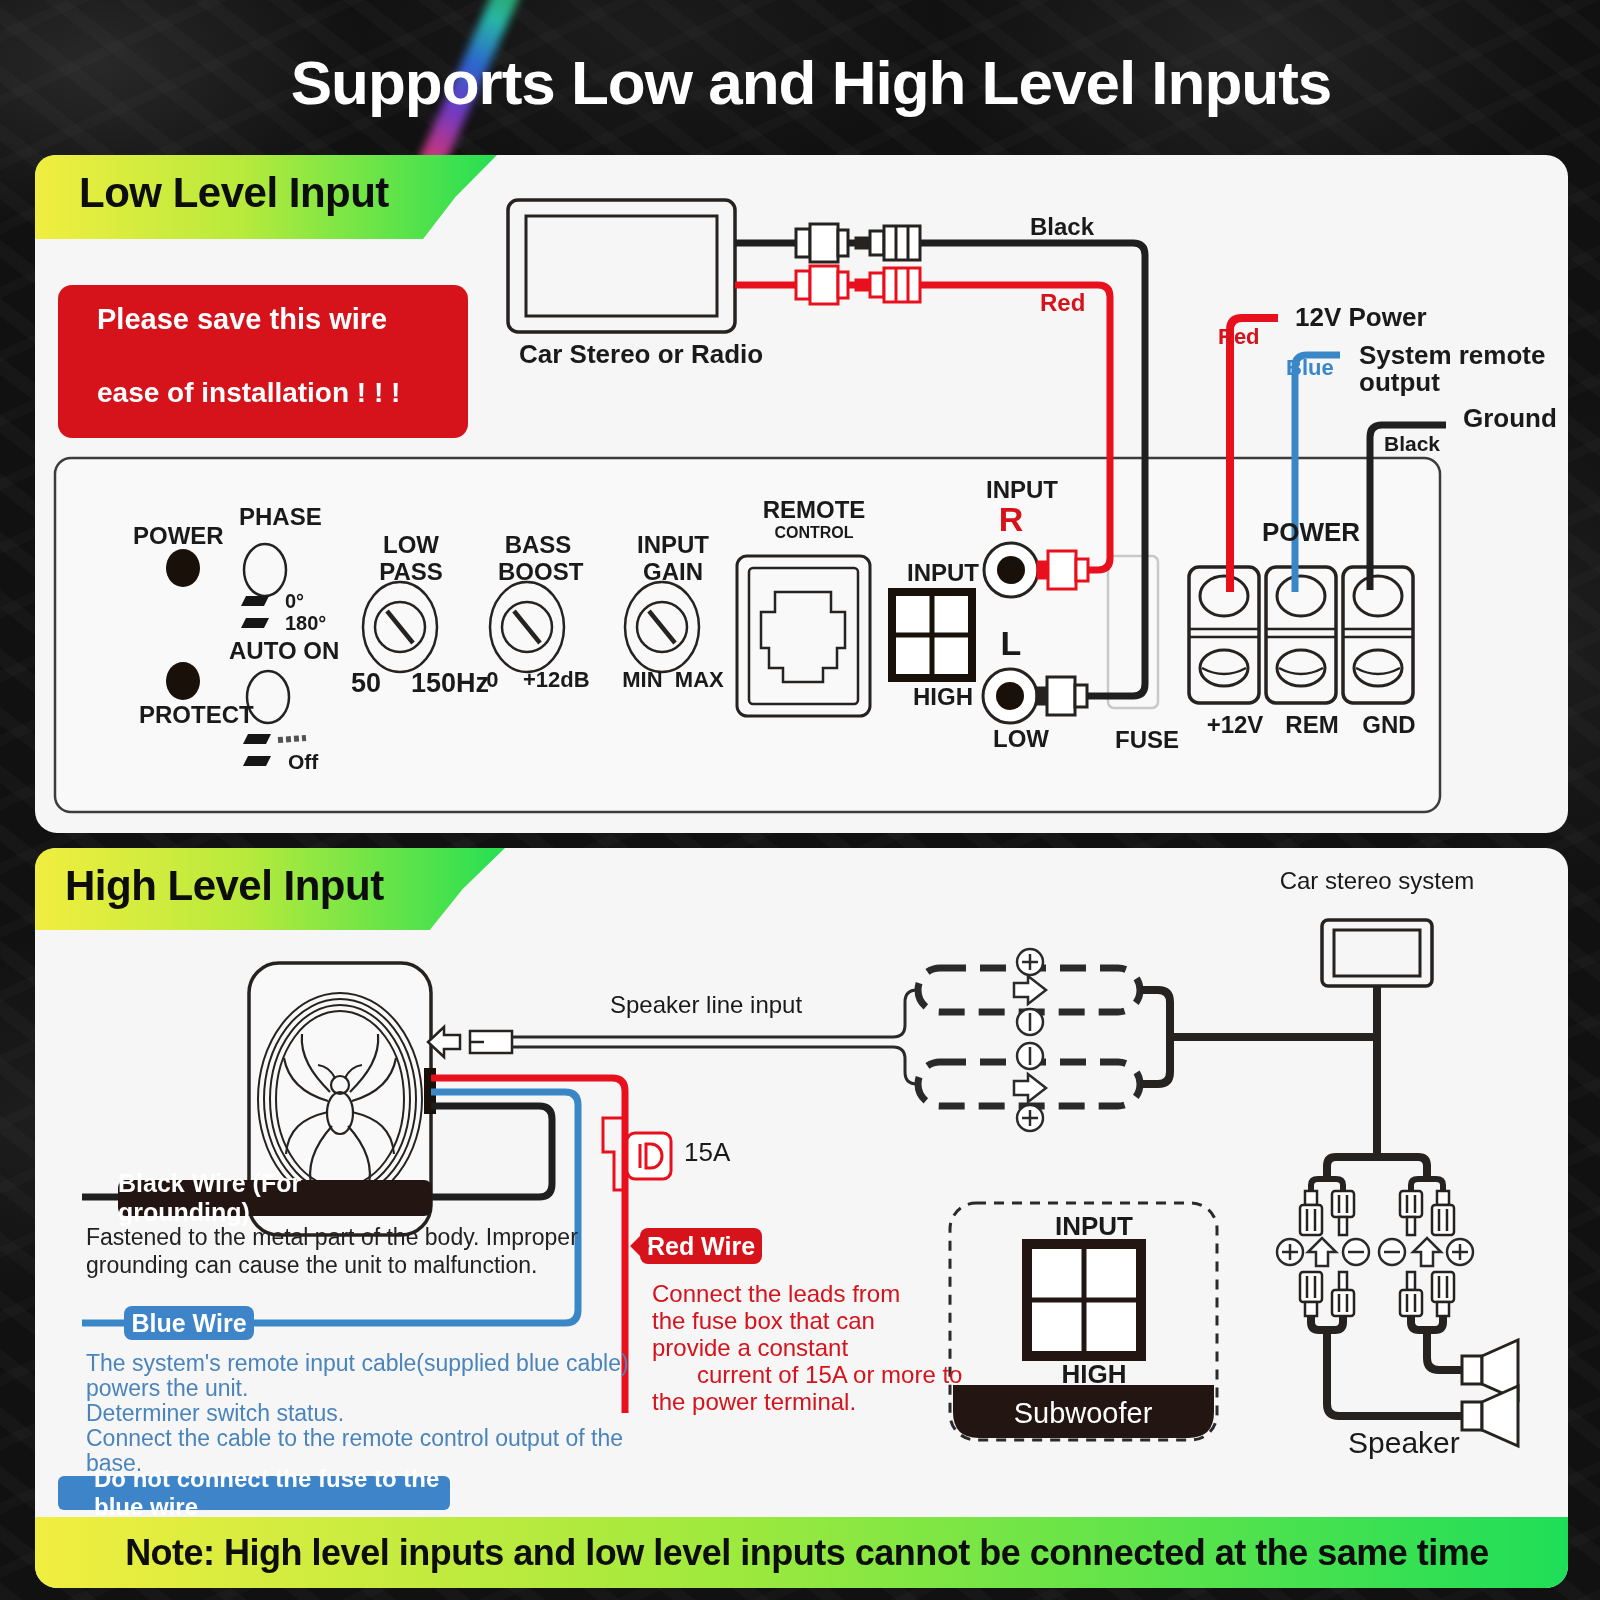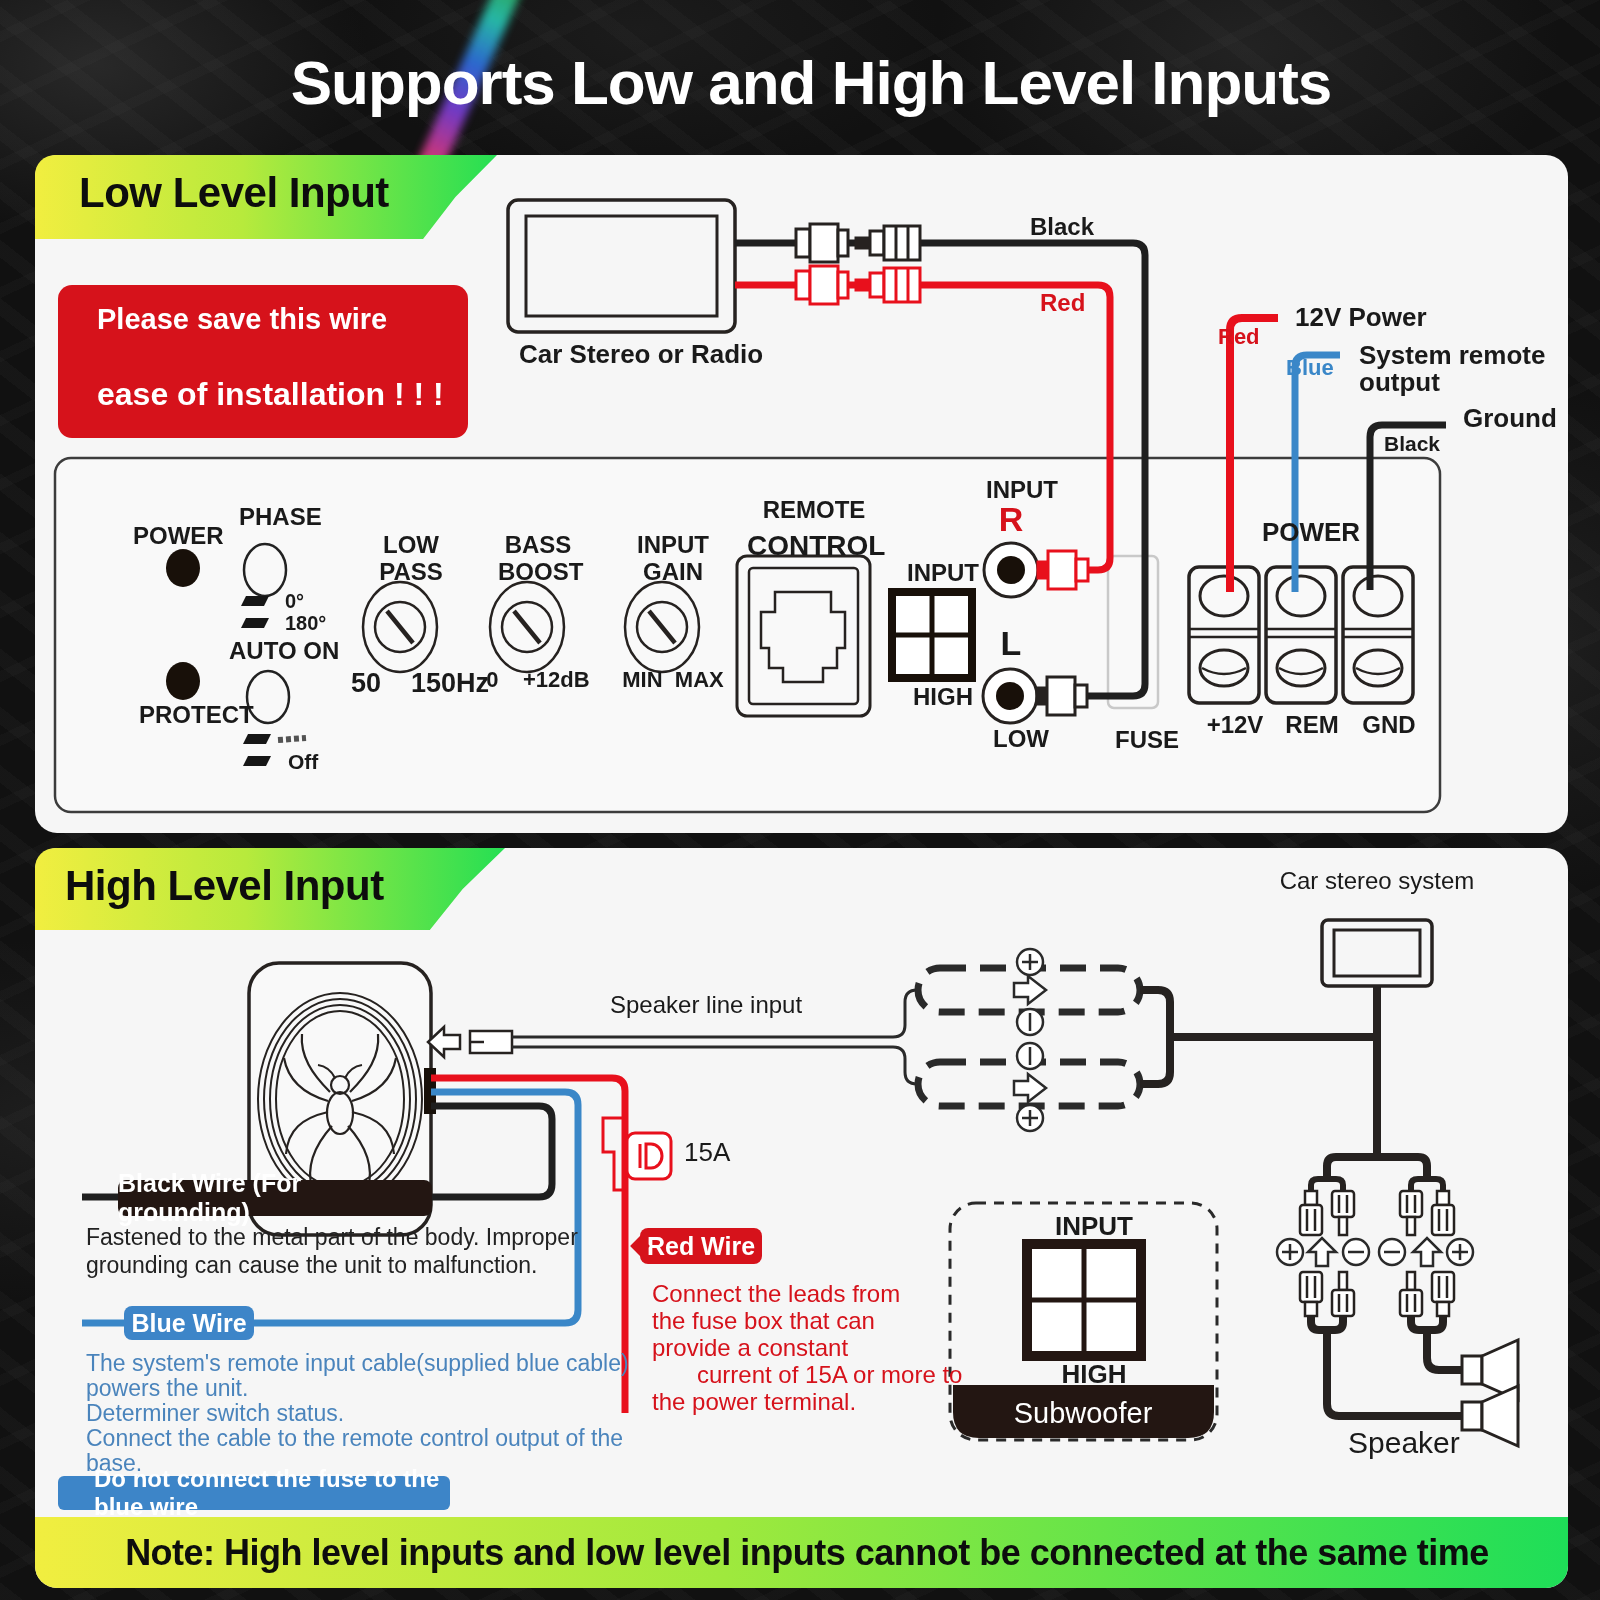--- a/index.html
+++ b/index.html
@@ -46,21 +46,21 @@
 
   <div class="panel" style="top:155px;height:678px;"></div>
   <div class="abs" style="left:35px;top:155px;width:1533px;height:678px;">
     <div class="badge-grad" style="width:462px;">
       <div class="txt">Low Level Input</div>
     </div>
   </div>
 
   <div class="abs" style="left:58px;top:285px;width:410px;height:153px;background:#d6121b;border-radius:14px;"></div>
   <div class="lbl b" style="left:86px;top:303px;font-size:29px;color:#fff;">Please save this wire</div>
-  <div class="lbl b" style="left:86px;top:377px;font-size:32px;color:#fff;">ease of installation ! ! !</div>
+  <div class="lbl b" style="left:86px;top:377px;font-size:28px;color:#fff;">ease of installation ! ! !</div>
 
   <div class="panel" style="top:848px;height:740px;">
     <div class="note-bar">
       <div class="b" style="font-size:36px;font-weight:800;color:#0d0d0d;letter-spacing:-.5px;">Note: High level inputs and low level inputs cannot be connected at the same time</div>
     </div>
   </div>
   <div class="abs" style="left:35px;top:848px;width:1533px;height:740px;">
     <div class="badge-grad" style="width:470px;height:82px;">
       <div class="txt" style="left:30px;">High Level Input</div>
     </div>
@@ -401,21 +401,21 @@
   <div class="lbl b ctr" style="left:360px;top:532px;width:80px;font-size:24px;">LOW</div>
   <div class="lbl b ctr" style="left:360px;top:559px;width:80px;font-size:24px;">PASS</div>
   <div class="lbl b ctr" style="left:340px;top:668px;width:120px;font-size:27px;">50    150Hz</div>
   <div class="lbl b ctr" style="left:487px;top:532px;width:80px;font-size:24px;">BASS</div>
   <div class="lbl b ctr" style="left:487px;top:559px;width:80px;font-size:24px;">BOOST</div>
   <div class="lbl b ctr" style="left:467px;top:668px;width:120px;font-size:22px;">0    +12dB</div>
   <div class="lbl b ctr" style="left:622px;top:532px;width:80px;font-size:24px;">INPUT</div>
   <div class="lbl b ctr" style="left:622px;top:559px;width:80px;font-size:24px;">GAIN</div>
   <div class="lbl b ctr" style="left:602px;top:668px;width:120px;font-size:22px;">MIN  MAX</div>
   <div class="lbl b ctr" style="left:736px;top:497px;width:134px;font-size:24px;">REMOTE</div>
-  <div class="lbl b ctr" style="left:736px;top:524px;width:134px;font-size:28px;margin-top:6px;">CONTROL</div>
+  <div class="lbl b ctr" style="left:736px;top:524px;width:134px;font-size:16px;">CONTROL</div>
   <div class="lbl b ctr" style="left:892px;top:560px;width:80px;font-size:24px;">INPUT</div>
   <div class="lbl b ctr" style="left:892px;top:684px;width:80px;font-size:24px;">HIGH</div>
   <div class="lbl b ctr" style="left:961px;top:477px;width:100px;font-size:24px;">INPUT</div>
   <div class="lbl ctr" style="left:996px;top:500px;width:30px;font-size:34px;font-weight:800;color:#d6121b;">R</div>
   <div class="lbl ctr" style="left:996px;top:624px;width:30px;font-size:34px;font-weight:800;">L</div>
   <div class="lbl b ctr" style="left:960px;top:726px;width:100px;font-size:24px;">LOW</div>
   <div class="lbl b ctr" style="left:1086px;top:727px;width:100px;font-size:24px;">FUSE</div>
   <div class="lbl b ctr" style="left:1240px;top:518px;width:120px;font-size:26px;">POWER</div>
   <div class="lbl b ctr" style="left:1189px;top:712px;width:70px;font-size:24px;">+12V</div>
   <div class="lbl b ctr" style="left:1266px;top:712px;width:70px;font-size:24px;">REM</div>

